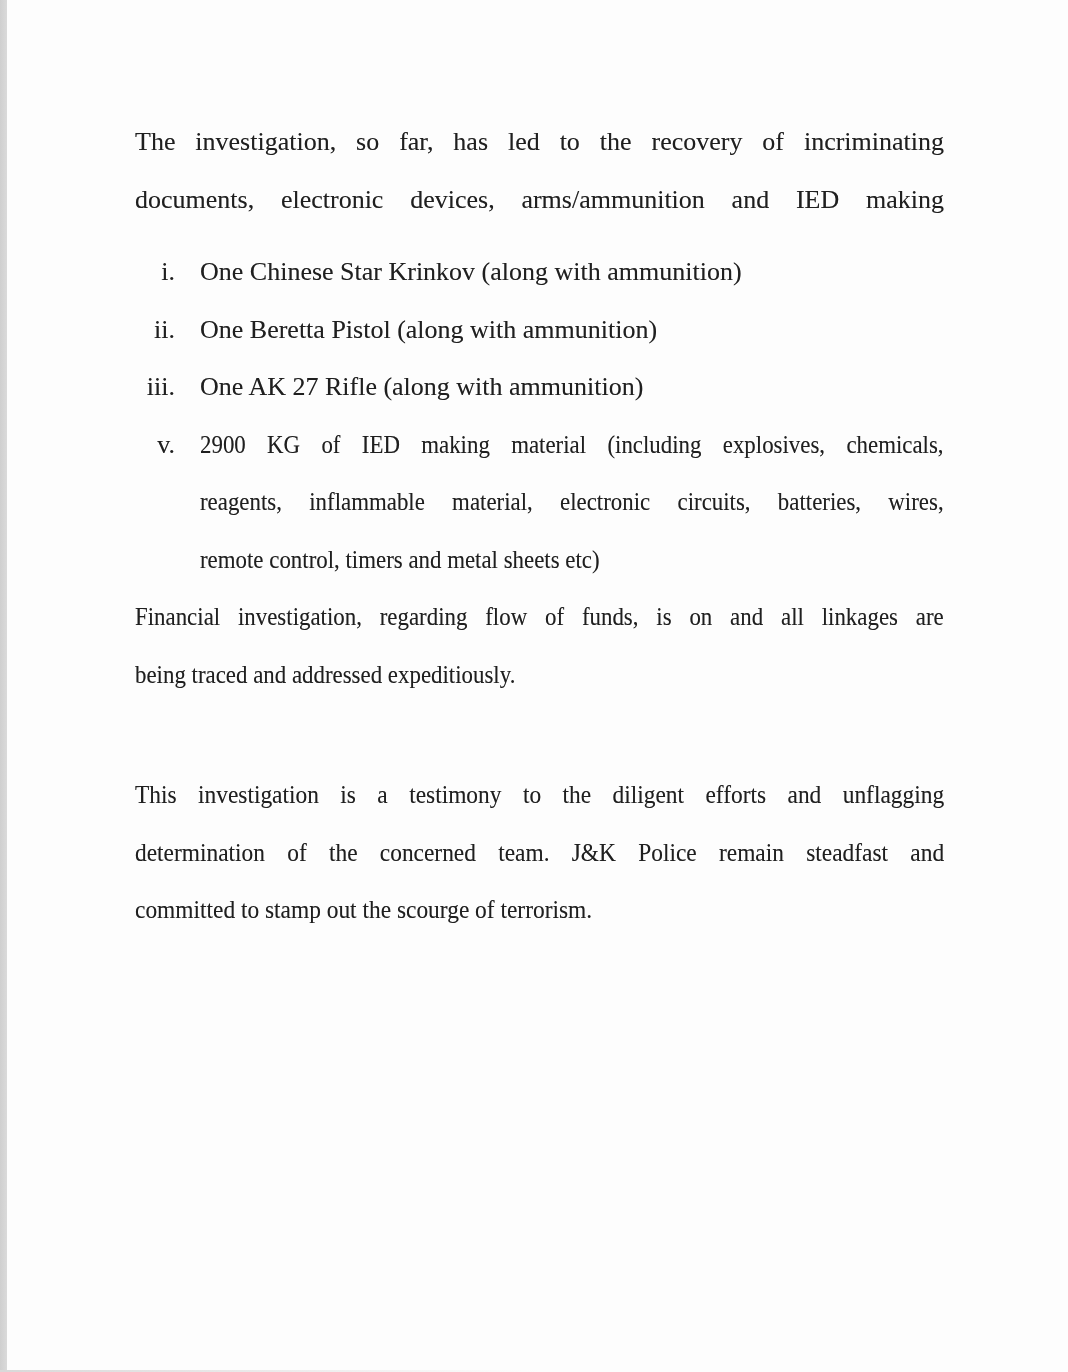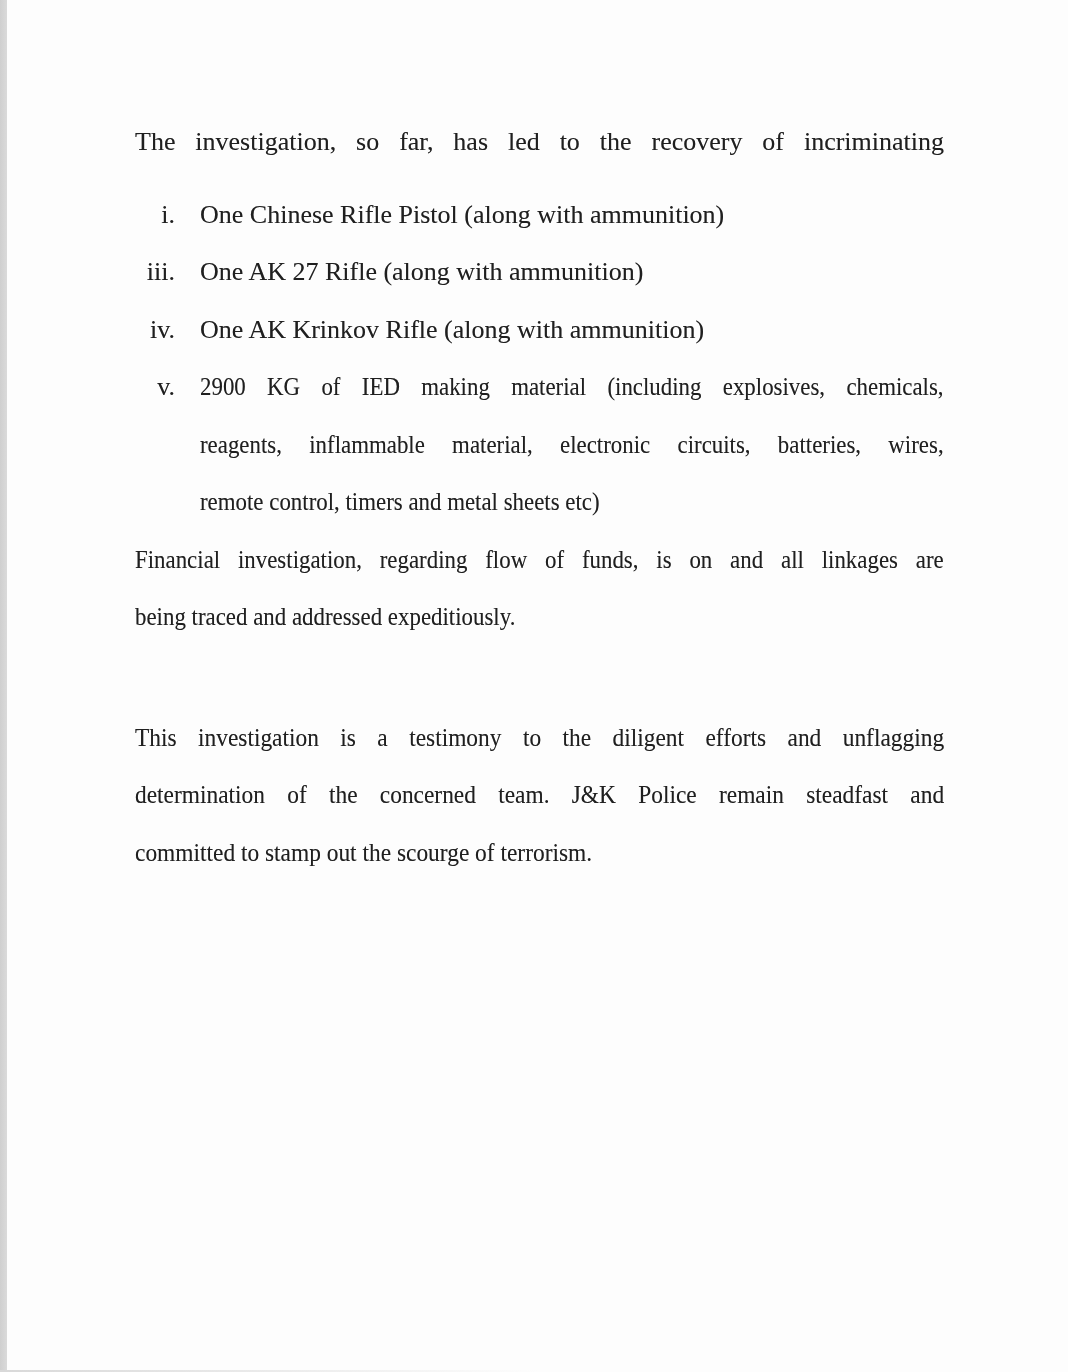--- a/index.html
+++ b/index.html
@@ -68,48 +68,49 @@
 <body>
 
 <div class="page">
   <div class="edge-strip"></div>
   <div class="bottom-shade"></div>
 
   <div class="content">
 
     <div class="para-intro">
       <div class="line jl">The investigation, so far, has led to the recovery of incriminating</div>
+      <div class="line jl">documents, electronic devices, arms/ammunition and IED making</div>
     </div>
 
     <div>
 
       <div class="list-row">
         <div class="numeral">i.</div>
         <div class="numeral-gap"></div>
         <div class="item-text">
-          <div class="line ll">One Chinese Rifle Pistol (along with ammunition)</div>
+          <div class="line ll">One Chinese Star Krinkov (along with ammunition)</div>
         </div>
       </div>
 
+      <div class="list-row">
+        <div class="numeral">ii.</div>
+        <div class="numeral-gap"></div>
+        <div class="item-text">
+          <div class="line ll">One Beretta Pistol (along with ammunition)</div>
+        </div>
+      </div>
 
       <div class="list-row">
         <div class="numeral">iii.</div>
         <div class="numeral-gap"></div>
         <div class="item-text">
           <div class="line ll">One AK 27 Rifle (along with ammunition)</div>
         </div>
       </div>
 
-      <div class="list-row">
-        <div class="numeral">iv.</div>
-        <div class="numeral-gap"></div>
-        <div class="item-text">
-          <div class="line ll">One AK Krinkov Rifle (along with ammunition)</div>
-        </div>
-      </div>
 
       <div class="list-row">
         <div class="numeral">v.</div>
         <div class="numeral-gap"></div>
         <div class="item-text cond-v">
           <div class="line jl">2900 KG of IED making material (including explosives, chemicals,</div>
           <div class="line jl">reagents, inflammable material, electronic circuits, batteries, wires,</div>
           <div class="line ll">remote control, timers and metal sheets etc)</div>
         </div>
       </div>

